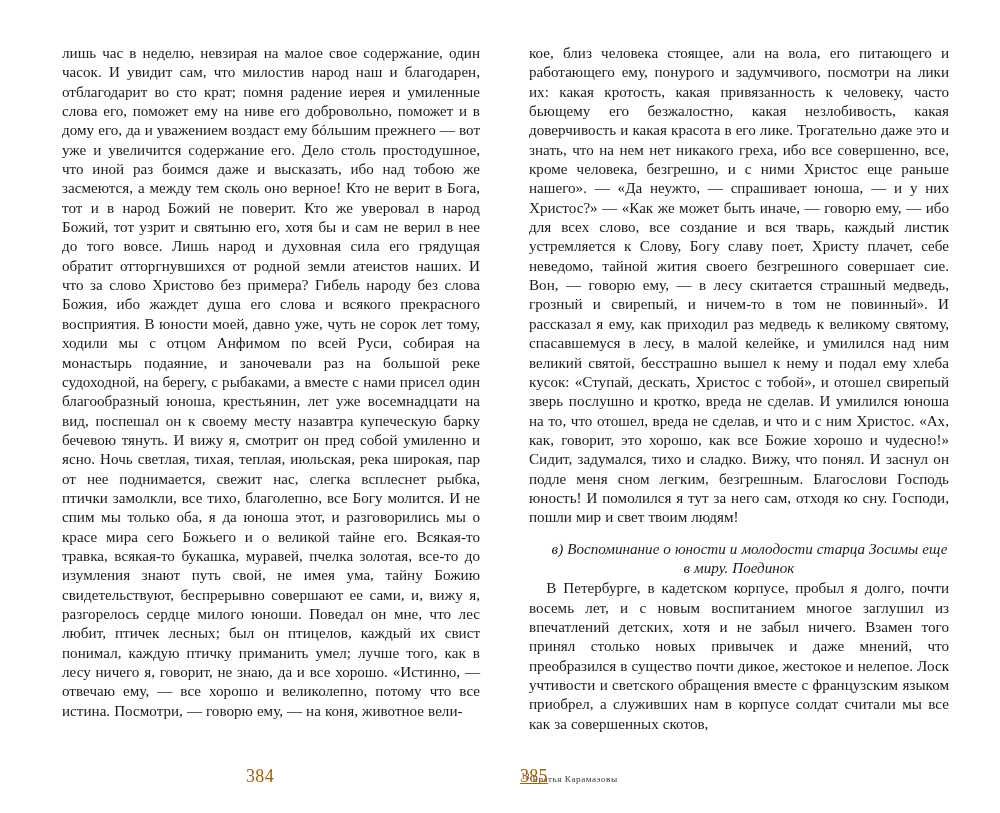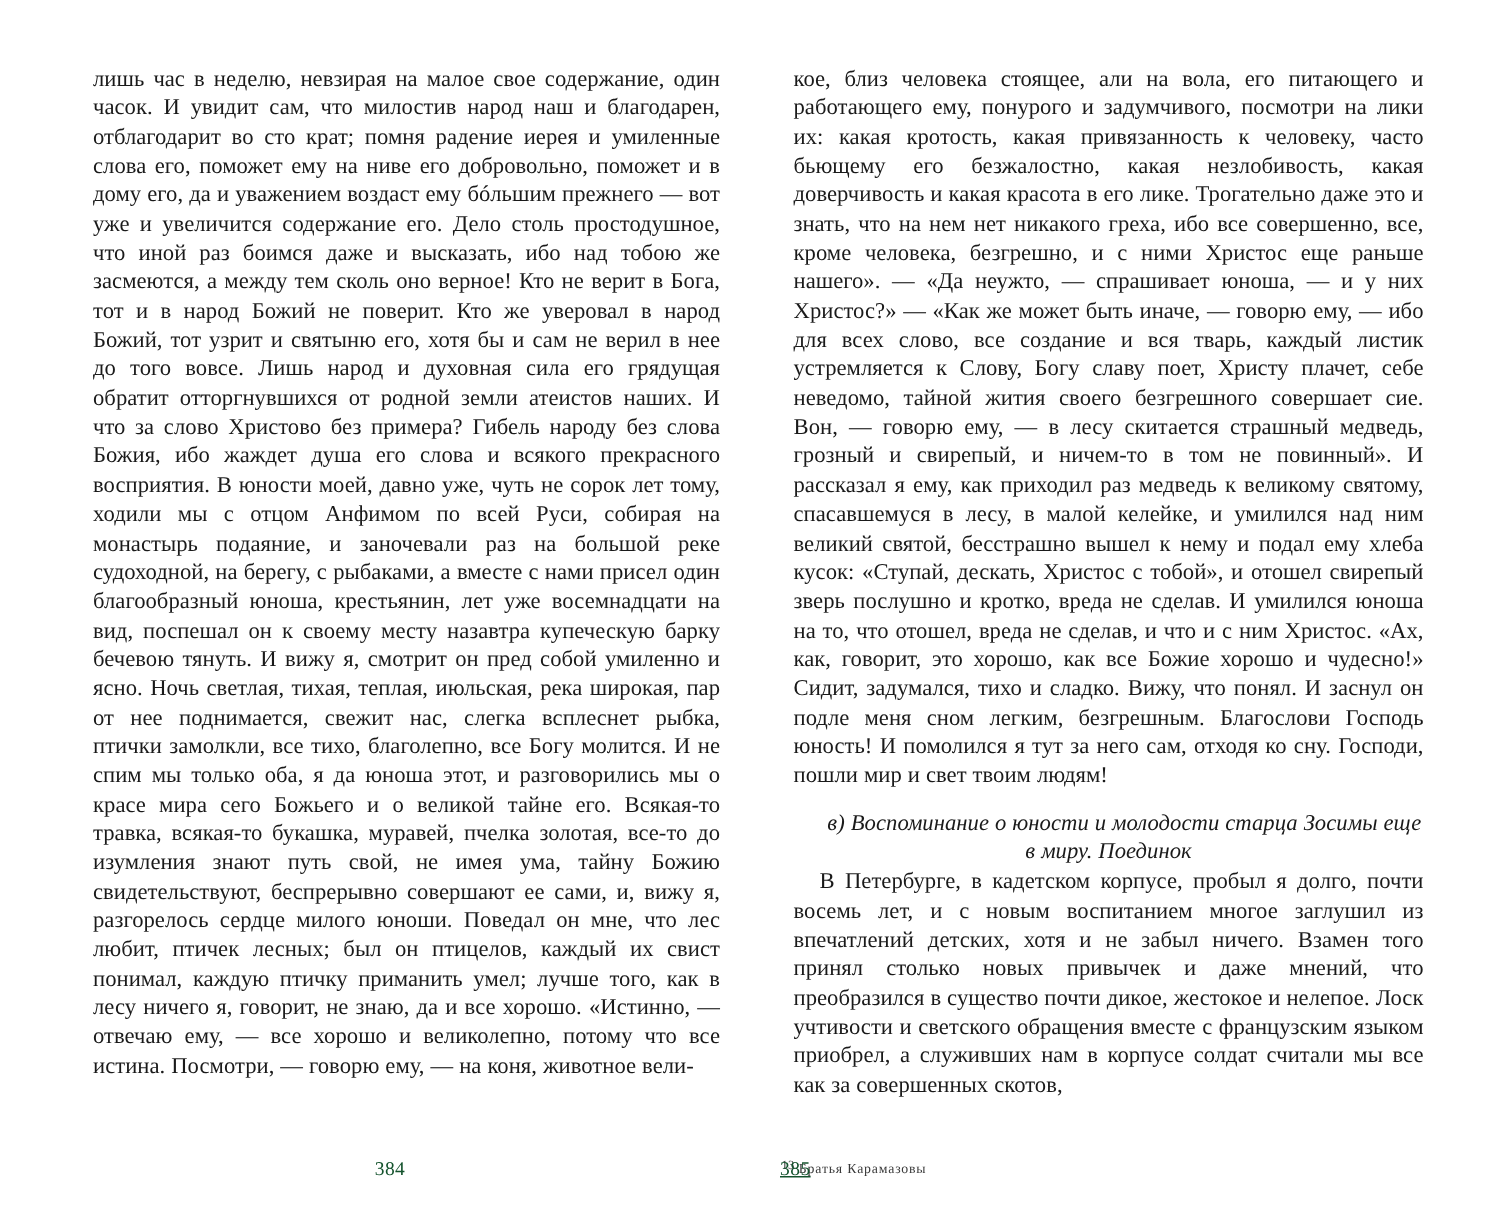--- a/index.html
+++ b/index.html
@@ -76,22 +76,22 @@
   .folio-row {
     position: absolute;
     bottom: 0;
     left: 0;
     right: 0;
     height: 52px;
   }
 
   .folio {
     position: absolute;
-    font-size: 13px;
-    color: #14532d;
+    font-size: 18px;
+    color: #a16207;
     letter-spacing: 0.3px;
   }
 
   .folio-left {
     left: 0;
     right: 0;
     text-align: center;
     bottom: 26px;
   }
 

